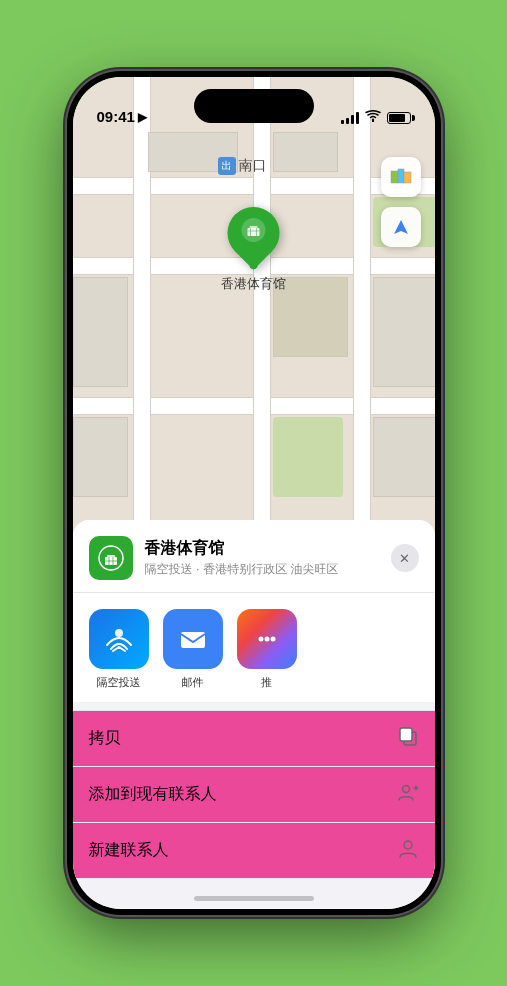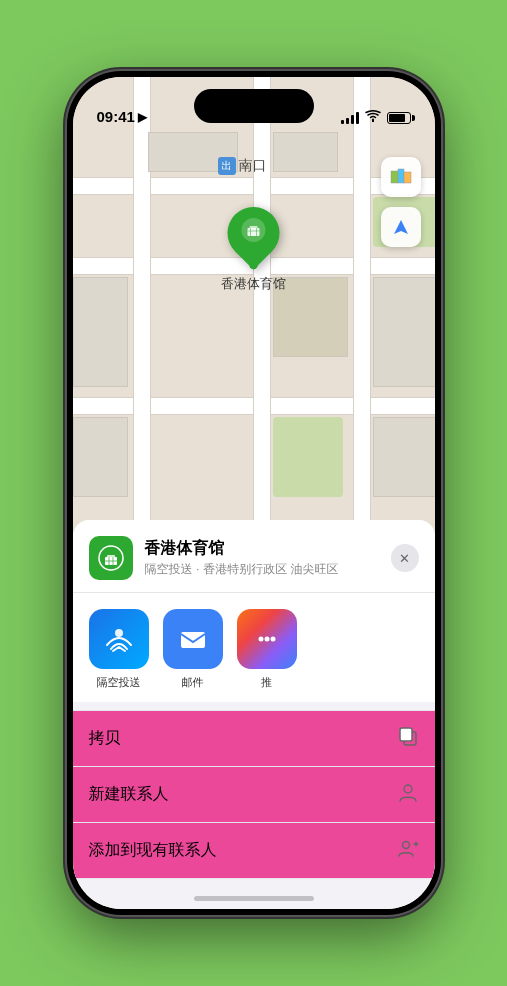--- a/index.html
+++ b/index.html
@@ -597,41 +597,41 @@
           <span class="action-text">拷贝</span>
           <span class="action-icon">
             <svg width="22" height="22" viewBox="0 0 22 22">
               <rect x="7" y="7" width="12" height="13" rx="2" stroke="#666" stroke-width="1.5" fill="none"></rect>
               <rect x="3" y="3" width="12" height="13" rx="2" stroke="#666" stroke-width="1.5" fill="white"></rect>
             </svg>
           </span>
         </div>
 
         <div class="action-item">
-          <span class="action-text">新建联系人</span>
-          <span class="action-icon">
-            <svg width="22" height="22" viewBox="0 0 22 22">
-              <circle cx="11" cy="8" r="4" stroke="#666" stroke-width="1.5" fill="none"></circle>
-              <path d="M3 20 C3 15 19 15 19 20" stroke="#666" stroke-width="1.5" fill="none" stroke-linecap="round"></path>
-            </svg>
-          </span>
-        </div>
-
-        <div class="action-item">
           <span class="action-text">添加到现有联系人</span>
           <span class="action-icon">
             <svg width="22" height="22" viewBox="0 0 22 22">
               <circle cx="9" cy="8" r="3.5" stroke="#666" stroke-width="1.5" fill="none"></circle>
               <path d="M2 19 C2 14.5 16 14.5 16 19" stroke="#666" stroke-width="1.5" fill="none" stroke-linecap="round"></path>
               <line x1="17" y1="7" x2="21" y2="7" stroke="#666" stroke-width="1.5" stroke-linecap="round"></line>
               <line x1="19" y1="5" x2="19" y2="9" stroke="#666" stroke-width="1.5" stroke-linecap="round"></line>
             </svg>
           </span>
         </div>
 
+        <div class="action-item">
+          <span class="action-text">新建联系人</span>
+          <span class="action-icon">
+            <svg width="22" height="22" viewBox="0 0 22 22">
+              <circle cx="11" cy="8" r="4" stroke="#666" stroke-width="1.5" fill="none"></circle>
+              <path d="M3 20 C3 15 19 15 19 20" stroke="#666" stroke-width="1.5" fill="none" stroke-linecap="round"></path>
+            </svg>
+          </span>
+        </div>
+
 
 
       </div>
 
       <div class="home-indicator"></div>
     </div>
 
   </div>
 </div>
 

